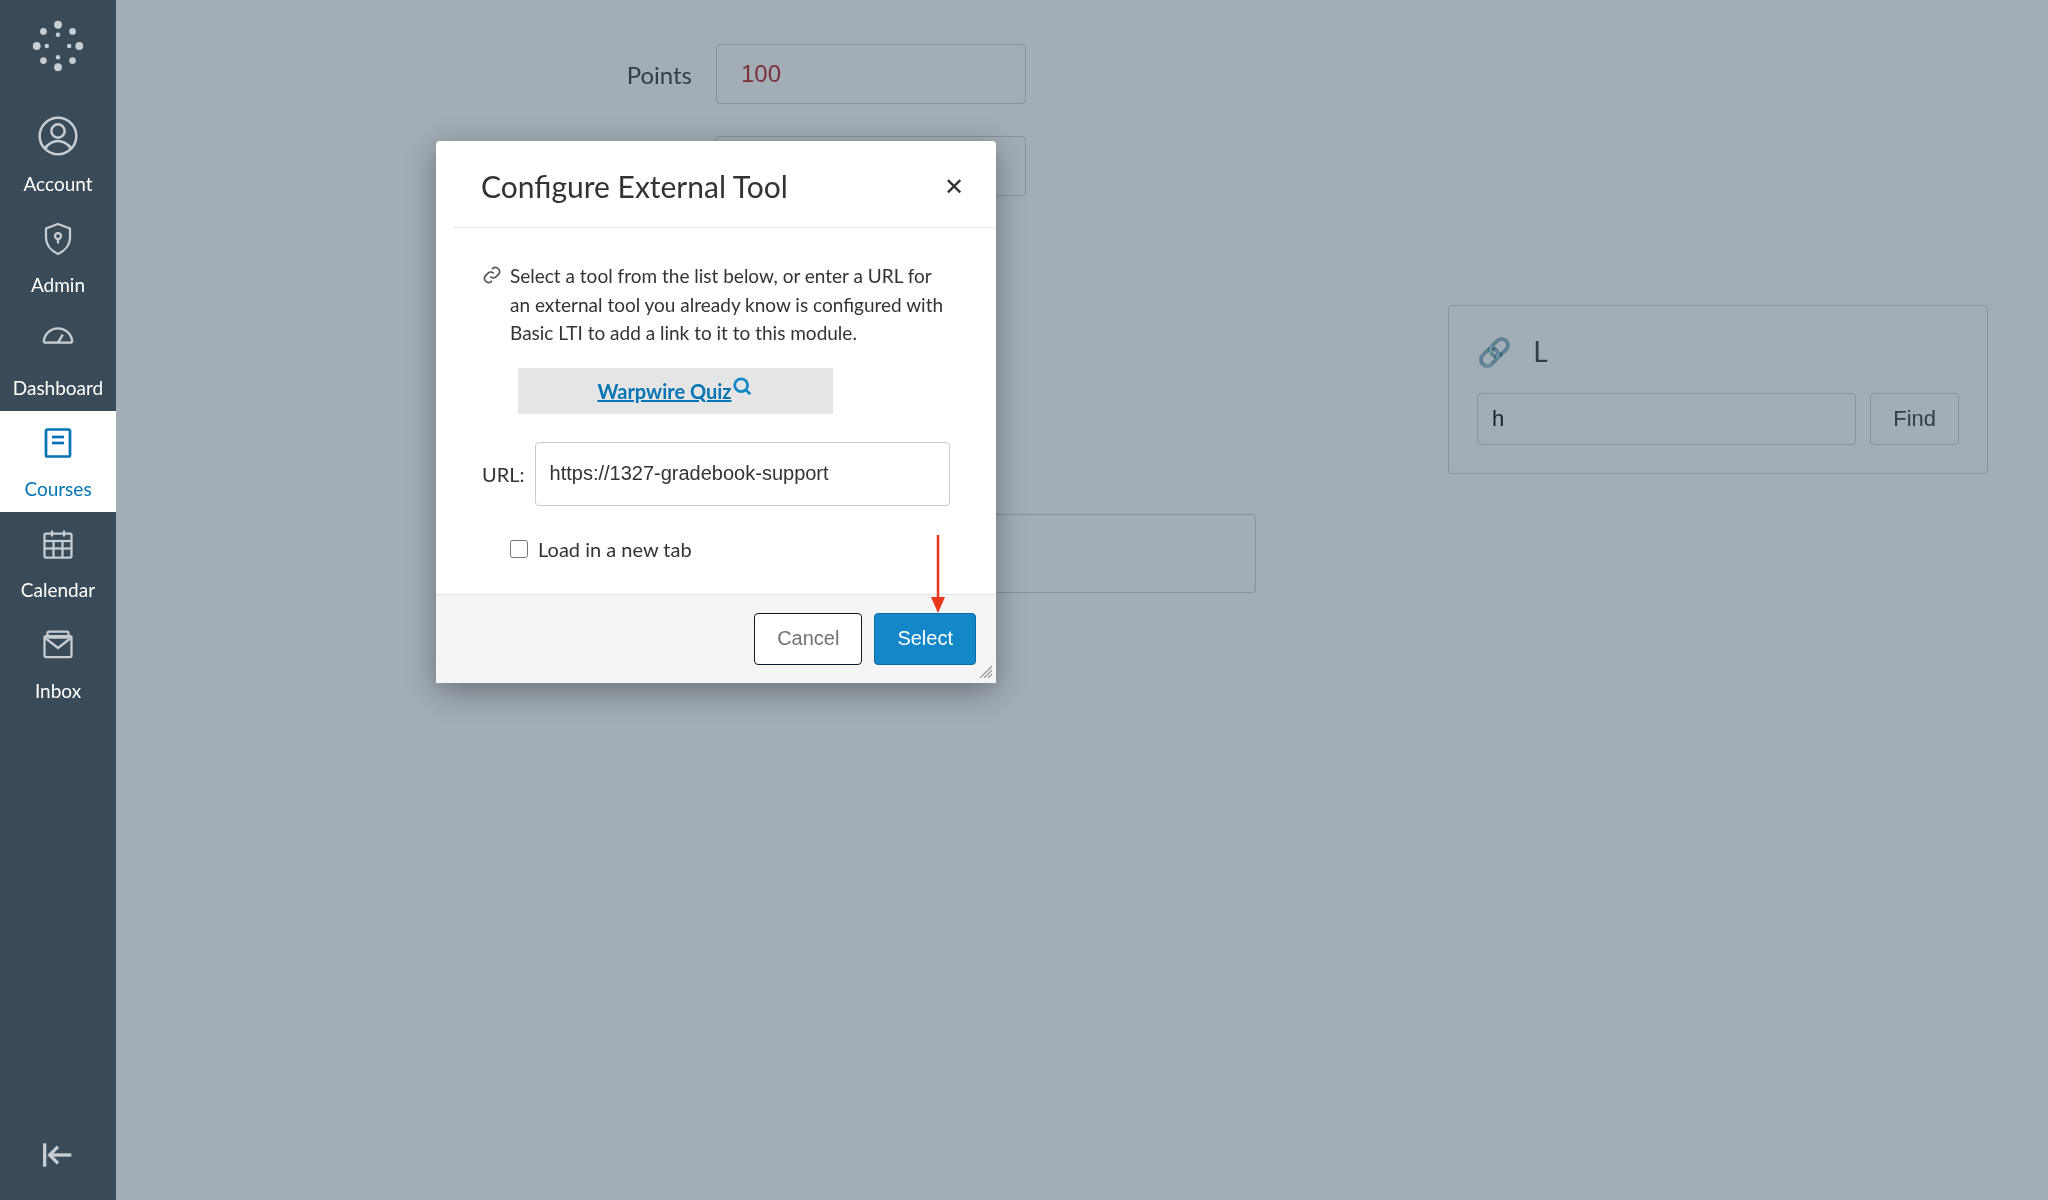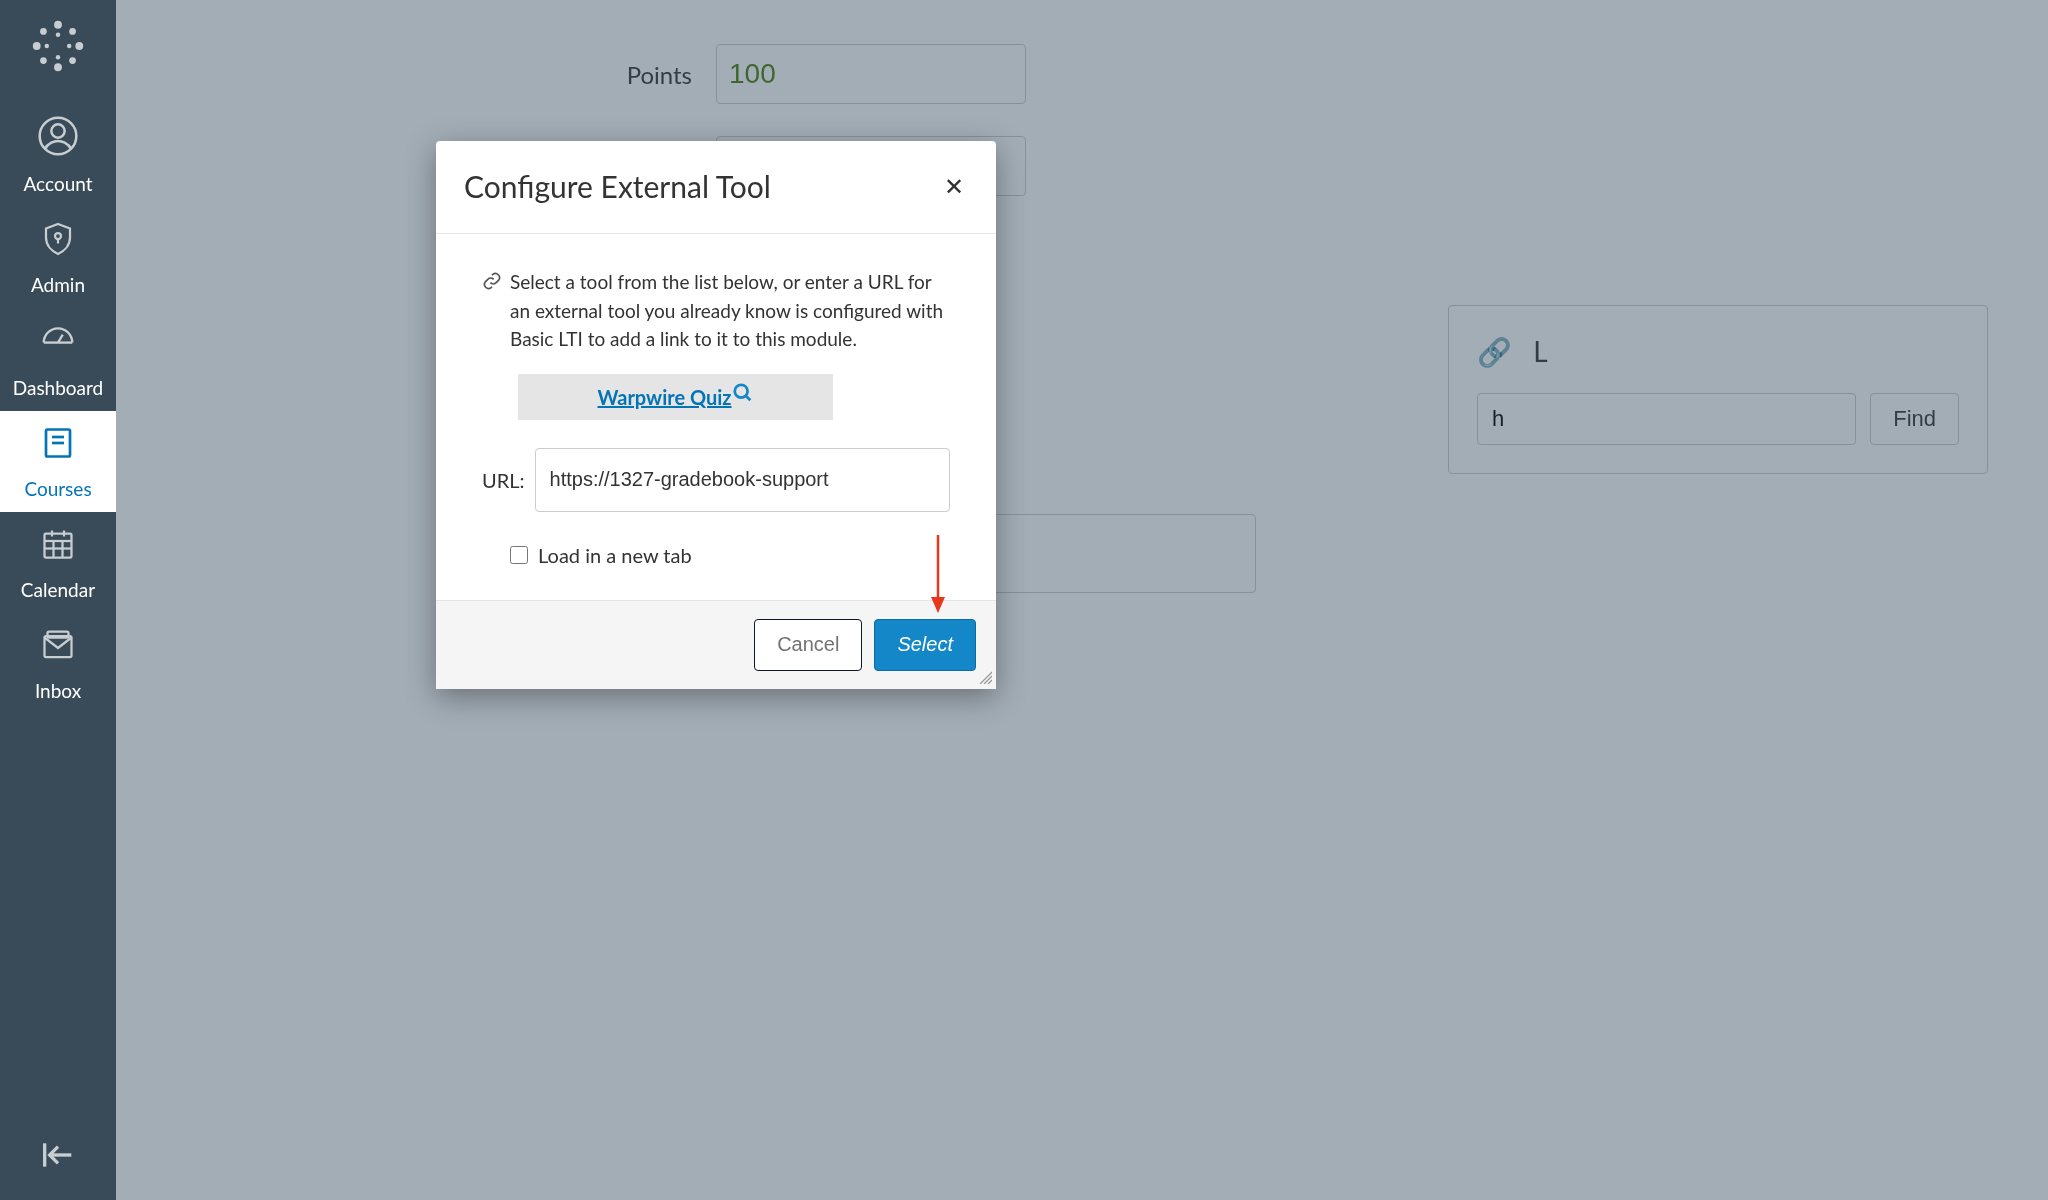--- a/index.html
+++ b/index.html
@@ -69,23 +69,23 @@
     text-align: right;
     padding-right: 24px;
     color: #333;
     font-size: 24px;
   }
   .points-input {
     width: 310px;
     height: 60px;
     border: 1px solid #ccc;
     border-radius: 4px;
-    padding: 0 12px;
-    font-size: 28px;
-    color: #4d7c0f;
+    padding: 0 24px;
+    font-size: 24px;
+    color: #b91c1c;
   }
   .tool-panel {
     border: 1px solid #ccc;
     border-radius: 4px;
     padding: 28px;
     width: 540px;
     background:#fff;
   }
   .tool-panel .icon-row { font-size: 28px; color:#333; margin-bottom:8px;}
   .ext-url-row {
@@ -128,23 +128,23 @@
   .modal {
     position: absolute;
     left: 436px; top: 141px;
     width: 560px;
     background: #fff;
     border-radius: 4px;
     box-shadow: 0 8px 30px rgba(0,0,0,0.35);
     display:flex; flex-direction:column;
   }
   .modal-header {
-    padding: 26px 28px 28px;
+    padding: 26px 28px 22px;
     border-bottom: 1px solid #e5e5e5;
-    display:flex; justify-content:space-between; align-items:center;
+    display:flex; justify-content:space-between; align-items:center;margin-left:17px;
   }
   .modal-title { font-size: 30px; color:#333; font-weight: 400;}
   .modal-close { font-size: 24px; color:#333; cursor:pointer; padding:4px;}
   .modal-body {
     padding: 34px 46px 30px;
     font-size: 19px;
     color: #333;
     line-height: 1.5;
   }
   .modal-instr { display:flex; gap:8px;}
@@ -172,21 +172,21 @@
     background:#f5f5f5;
     border-top:1px solid #e5e5e5;
     padding: 18px 20px;
     display:flex; justify-content:flex-end; gap:12px;
     position:relative;
   }
   .btn {
     height: 52px; padding: 0 22px; border-radius:4px; font-size:20px; cursor:pointer;
   }
   .btn-secondary { background:#fff; border:1px solid #0f172a; color:#737373;}
-  .btn-primary { background:#1487c8; border:1px solid #0e6ca3; color:#fff;font-style:italic;}
+  .btn-primary { background:#1487c8; border:1px solid #0e6ca3; color:#fff;}
   .resize-handle {
     position:absolute; right:4px; bottom:2px; color:#aaa; font-size:16px;
   }
 
   
   .arrow {
     position:absolute;
     left:928px; top:535px;
     pointer-events:none;
   }

